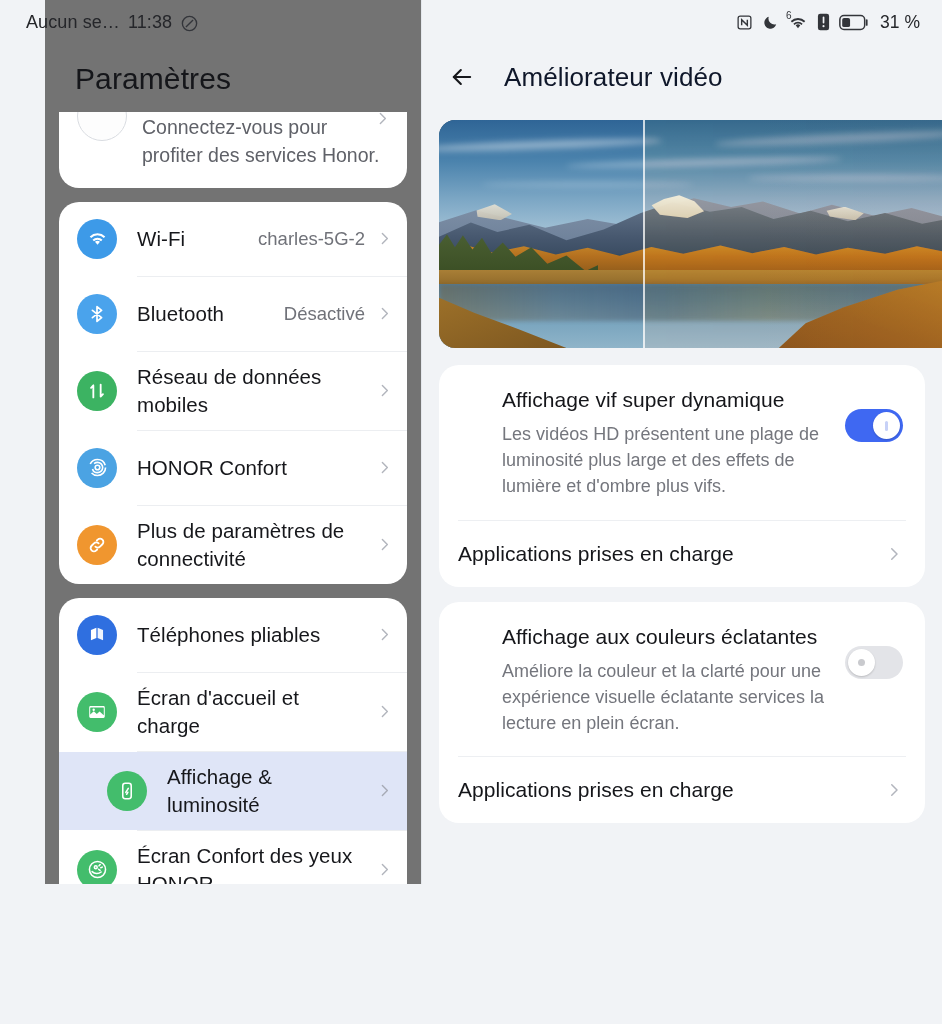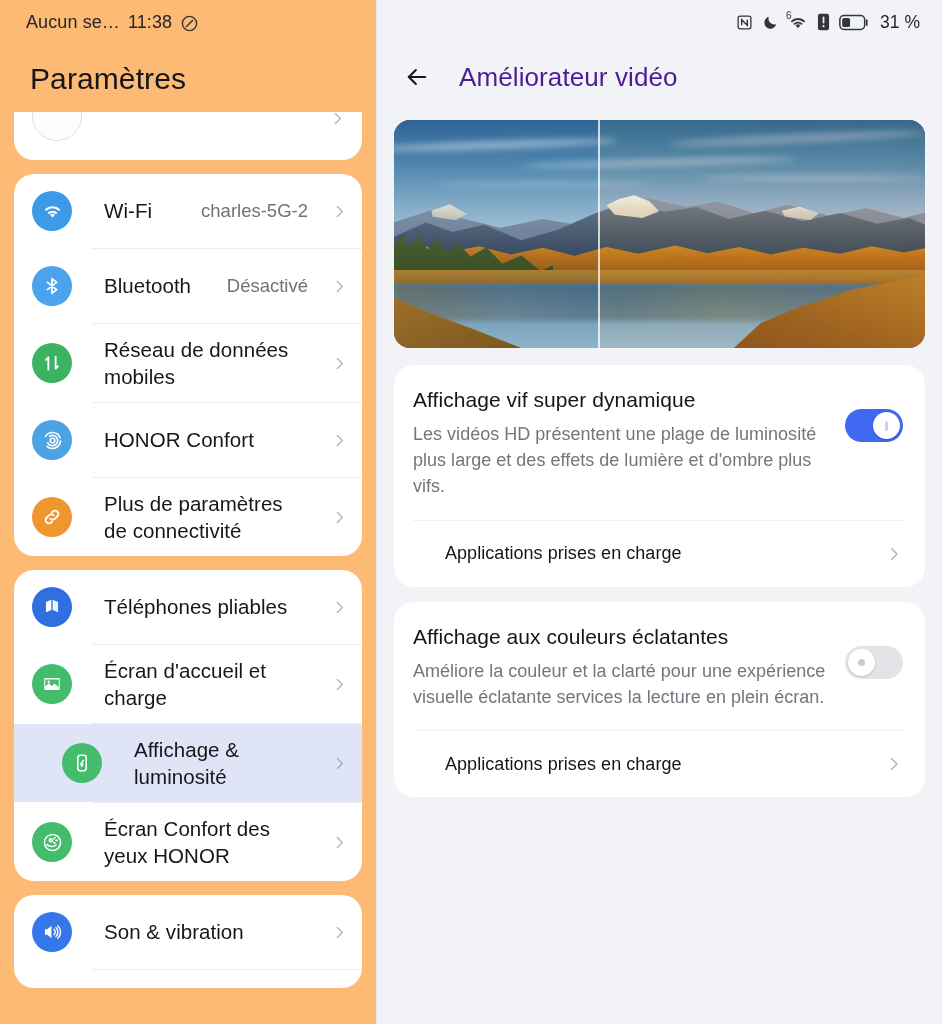--- a/index.html
+++ b/index.html
@@ -53,26 +53,27 @@
     font-size: 17px;
     color: #33353a;
   }
   .si { display: inline-flex; align-items: center; justify-content: center; }
   .batt-pct { margin-left: 2px; font-size: 17.5px; color: #25262a; }
 
   
   .sidebar {
     position: relative;
     width: 377px;
-    height: 1024px;
-    background: #fdba74;
+    height: 884px;
+    background: #737373;
     padding-top: 44px;
     overflow: hidden;
     flex: 0 0 377px;
     border-right: 1px solid #e4e7ec;
+    margin-left: 45px;
   }
   .sidebar-title {
     font-size: 30px;
     font-weight: 400;
     color: #15161a;
     padding: 18px 0 16px 30px;
     letter-spacing: .1px;
   }
   .sidebar-scroll {
     position: relative;
@@ -91,21 +92,20 @@
     border-top-right-radius: 0;
   }
 
   .row {
     display: flex;
     align-items: center;
     min-height: 74px;
     padding: 0 14px 0 18px;
     position: relative;
     background: transparent;
-    gap: 12px;
   }
   .row.tall { min-height: 78px; }
   .row.selected { background: #dfe5f7; padding-left: 48px; }
 
   .row-ic {
     flex: 0 0 40px;
     width: 40px; height: 40px;
     border-radius: 50%;
     display: flex;
     align-items: center;
@@ -203,21 +203,21 @@
   .back-btn {
     width: 44px; height: 44px;
     display: flex;
     align-items: center;
     justify-content: center;
     color: #17181c;
     border-radius: 50%;
   }
   .content-title {
     font-size: 26px;
-    color: #4c1d95;
+    color: #0f172a;
     letter-spacing: .1px;
   }
 
   .content-scroll {
     padding: 10px 17px 0 17px;
   }
 
   
   .hero {
     position: relative;
@@ -347,20 +347,21 @@
     background: #ffffff;
     border-radius: 20px;
     margin-bottom: 15px;
     overflow: hidden;
   }
   .srow-main {
     display: flex;
     align-items: flex-start;
     padding: 22px 22px 20px 19px;
     gap: 14px;
+    margin-left: 44px;
   }
   .srow-txt { flex: 1 1 auto; min-width: 0; }
   .srow-title {
     font-size: 21px;
     color: #15161a;
     line-height: 1.28;
     margin-bottom: 7px;
     letter-spacing: .05px;
   }
   .srow-desc {
@@ -404,24 +405,23 @@
   }
 
   .srow-link {
     display: flex;
     align-items: center;
     justify-content: space-between;
     padding: 0 22px 0 19px;
     height: 66px;
   }
   .srow-link-label {
-    font-size: 18px;
+    font-size: 21px;
     color: #15161a;
     letter-spacing: .05px;
-    margin-left: 32px;
   }
   .link-sep {
     height: 1px;
     background: #edeff2;
     margin: 0 19px;
   }
 </style>
 </head>
 <body>
 
@@ -479,20 +479,21 @@
   <div class="sidebar">
     <div class="sidebar-title">Paramètres</div>
 
     <div class="sidebar-scroll">
 
       <div class="card clipped-top">
         <div class="acct">
           <div class="avatar-clip">
             <div class="av"></div>
           </div>
+          <div class="acct-text">Connectez-vous pour profiter des services Honor.</div>
           <span class="acct-chev">
             <svg width="17" height="17" viewBox="0 0 24 24" fill="none" stroke="#b2b5bd" stroke-width="2" stroke-linecap="round" stroke-linejoin="round">
                 <path d="M9 5l7 7-7 7"></path>
               </svg>
           </span>
         </div>
       </div>
 
       <div class="card">
 

